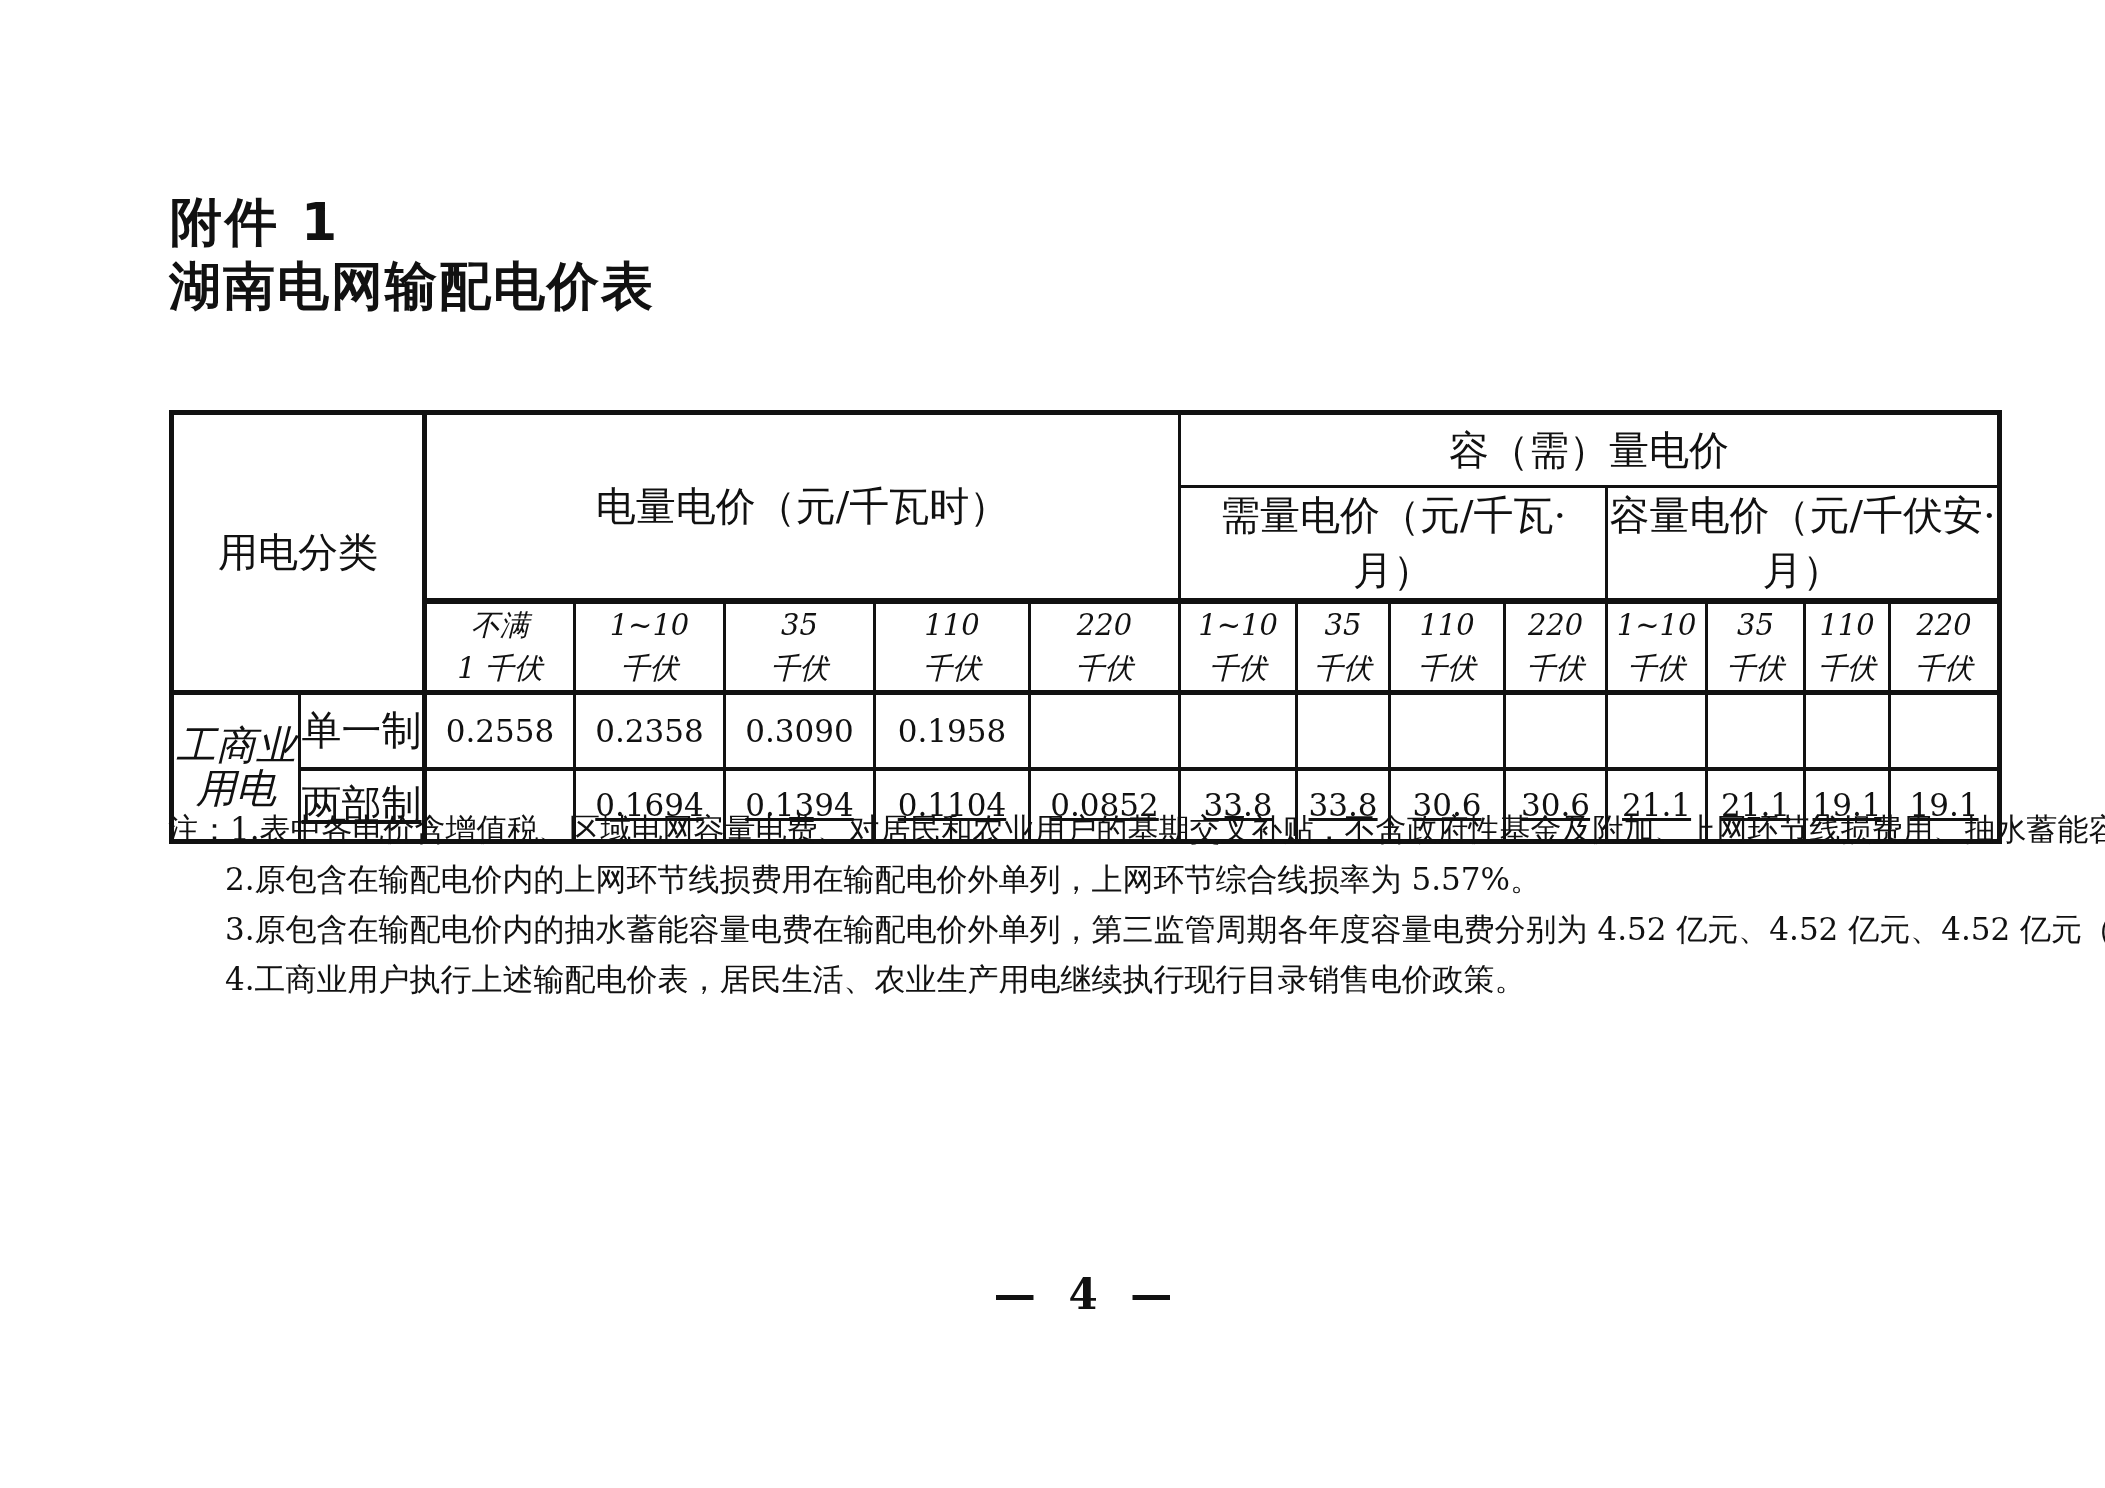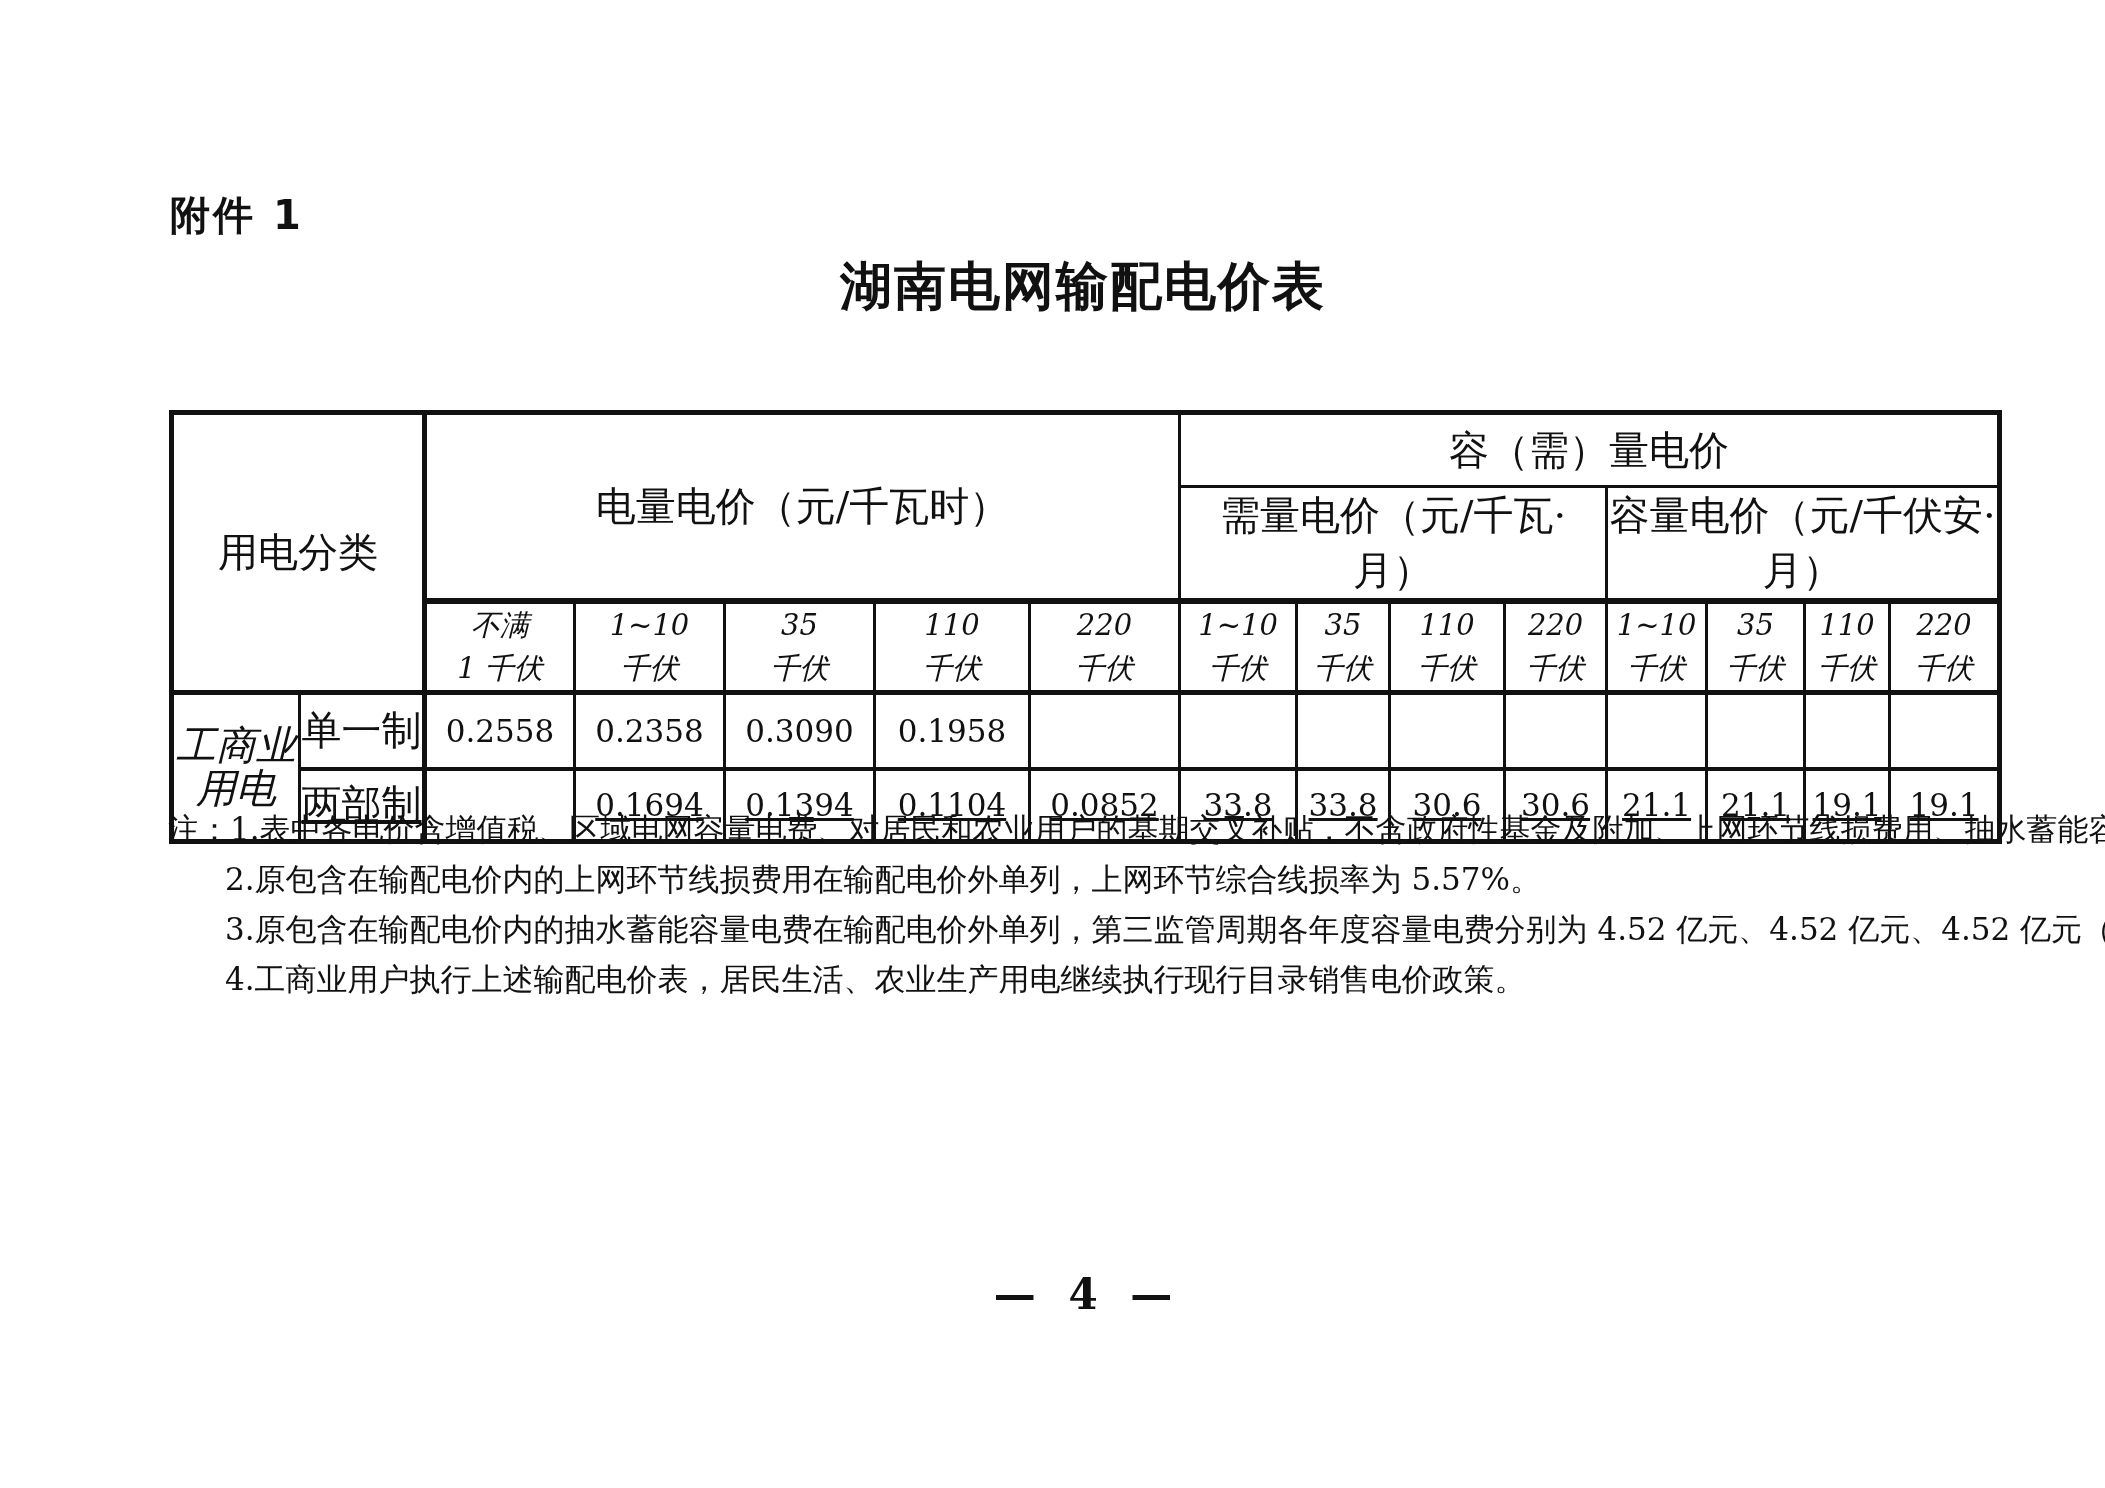--- a/index.html
+++ b/index.html
@@ -7,25 +7,25 @@
     position:relative;
     width:2105px;height:1488px;
     background:#ffffff;
     color:#111111;
     font-family:"DejaVu Serif","Liberation Serif",serif;
     overflow:hidden;
   }
   .attachment{
     position:absolute;left:170px;top:188px;
     font-family:"DejaVu Sans","Liberation Sans",sans-serif;
-    font-weight:bold;font-size:40px;letter-spacing:3px;
+    font-weight:bold;font-size:52px;letter-spacing:3px;
   }
   .title{
     position:absolute;left:169px;top:252px;width:1828px;margin:0;
-    text-align:center;font-size:52px;font-weight:bold;letter-spacing:2px;font-family:Liberation Serif, serif;
+    font-size:52px;font-weight:bold;letter-spacing:2px;font-family:Liberation Serif, serif;
   }
   table.price-table{
     position:absolute;left:169px;top:410px;
     width:1828px;table-layout:fixed;
     border-collapse:collapse;
     border:5px solid #111;
   }
   .price-table td{
     border:3px solid #111;
     text-align:center;vertical-align:middle;

